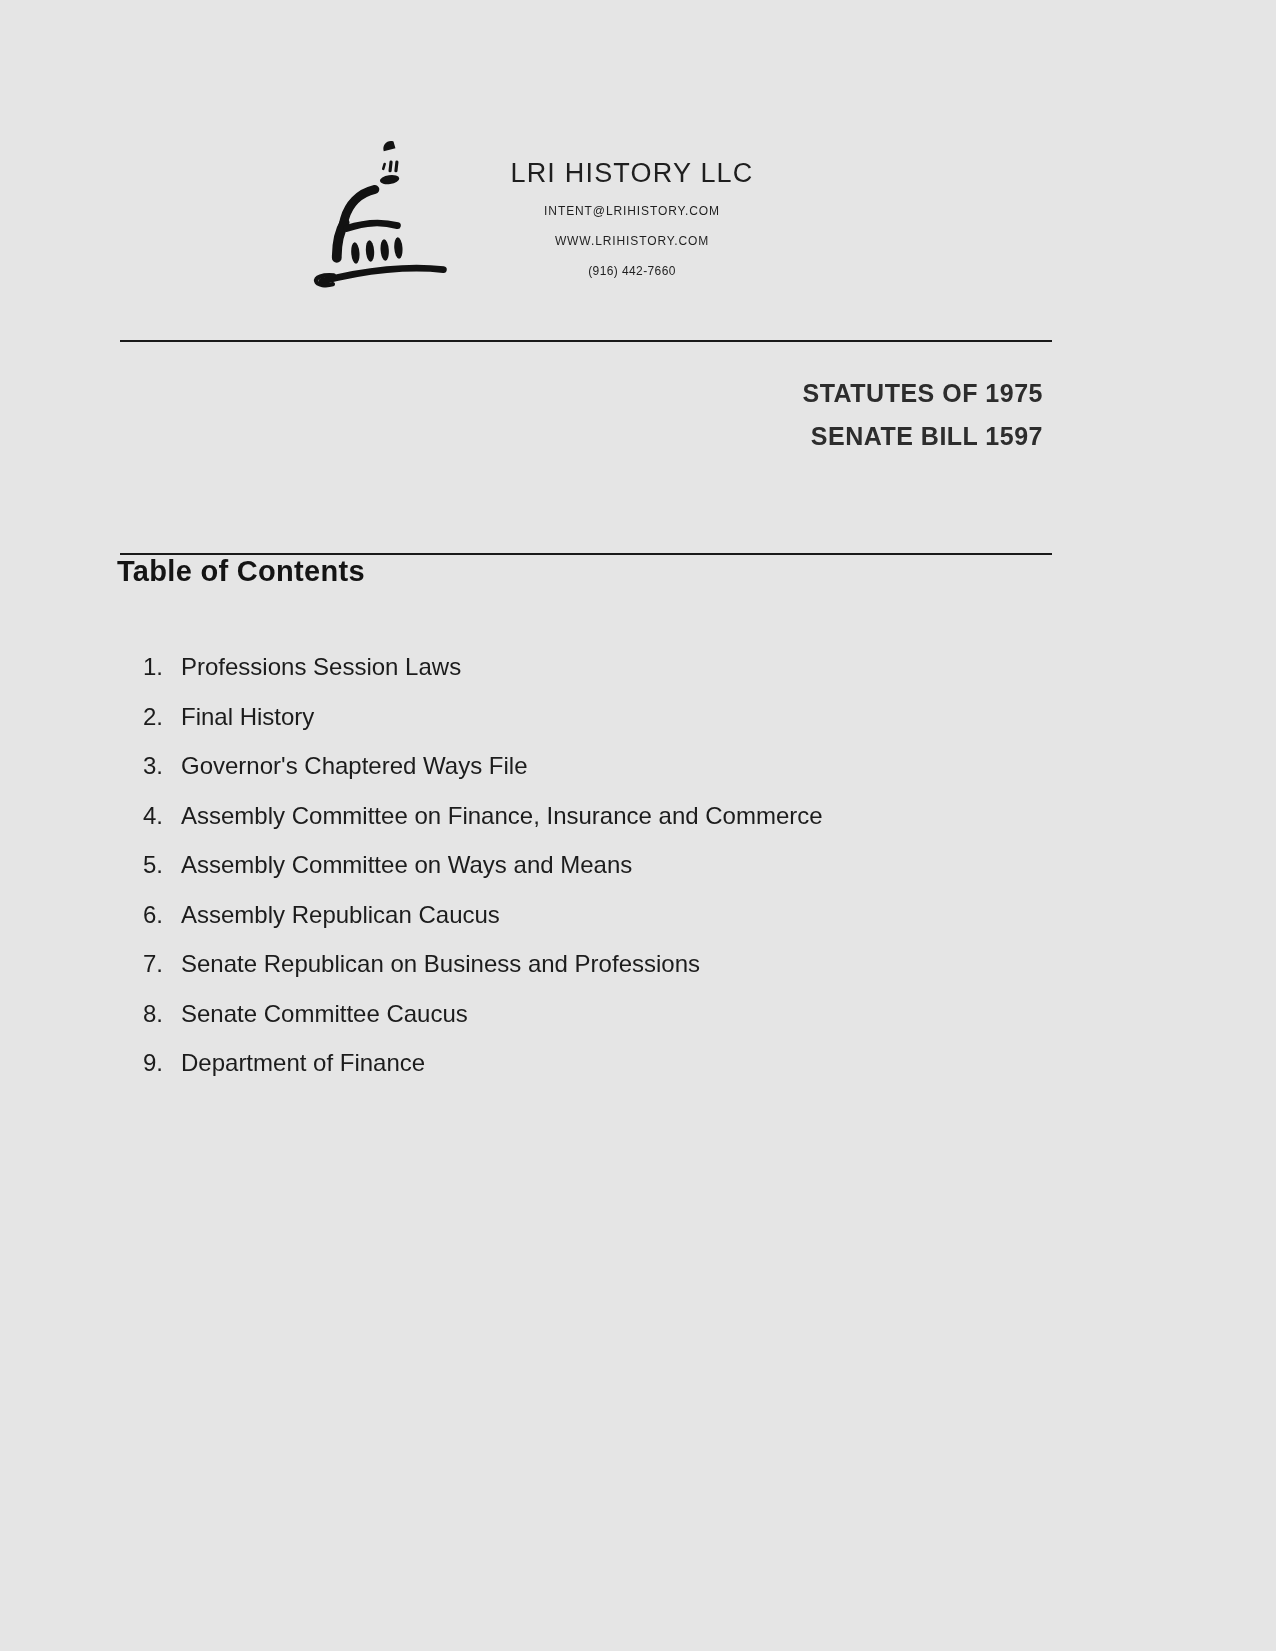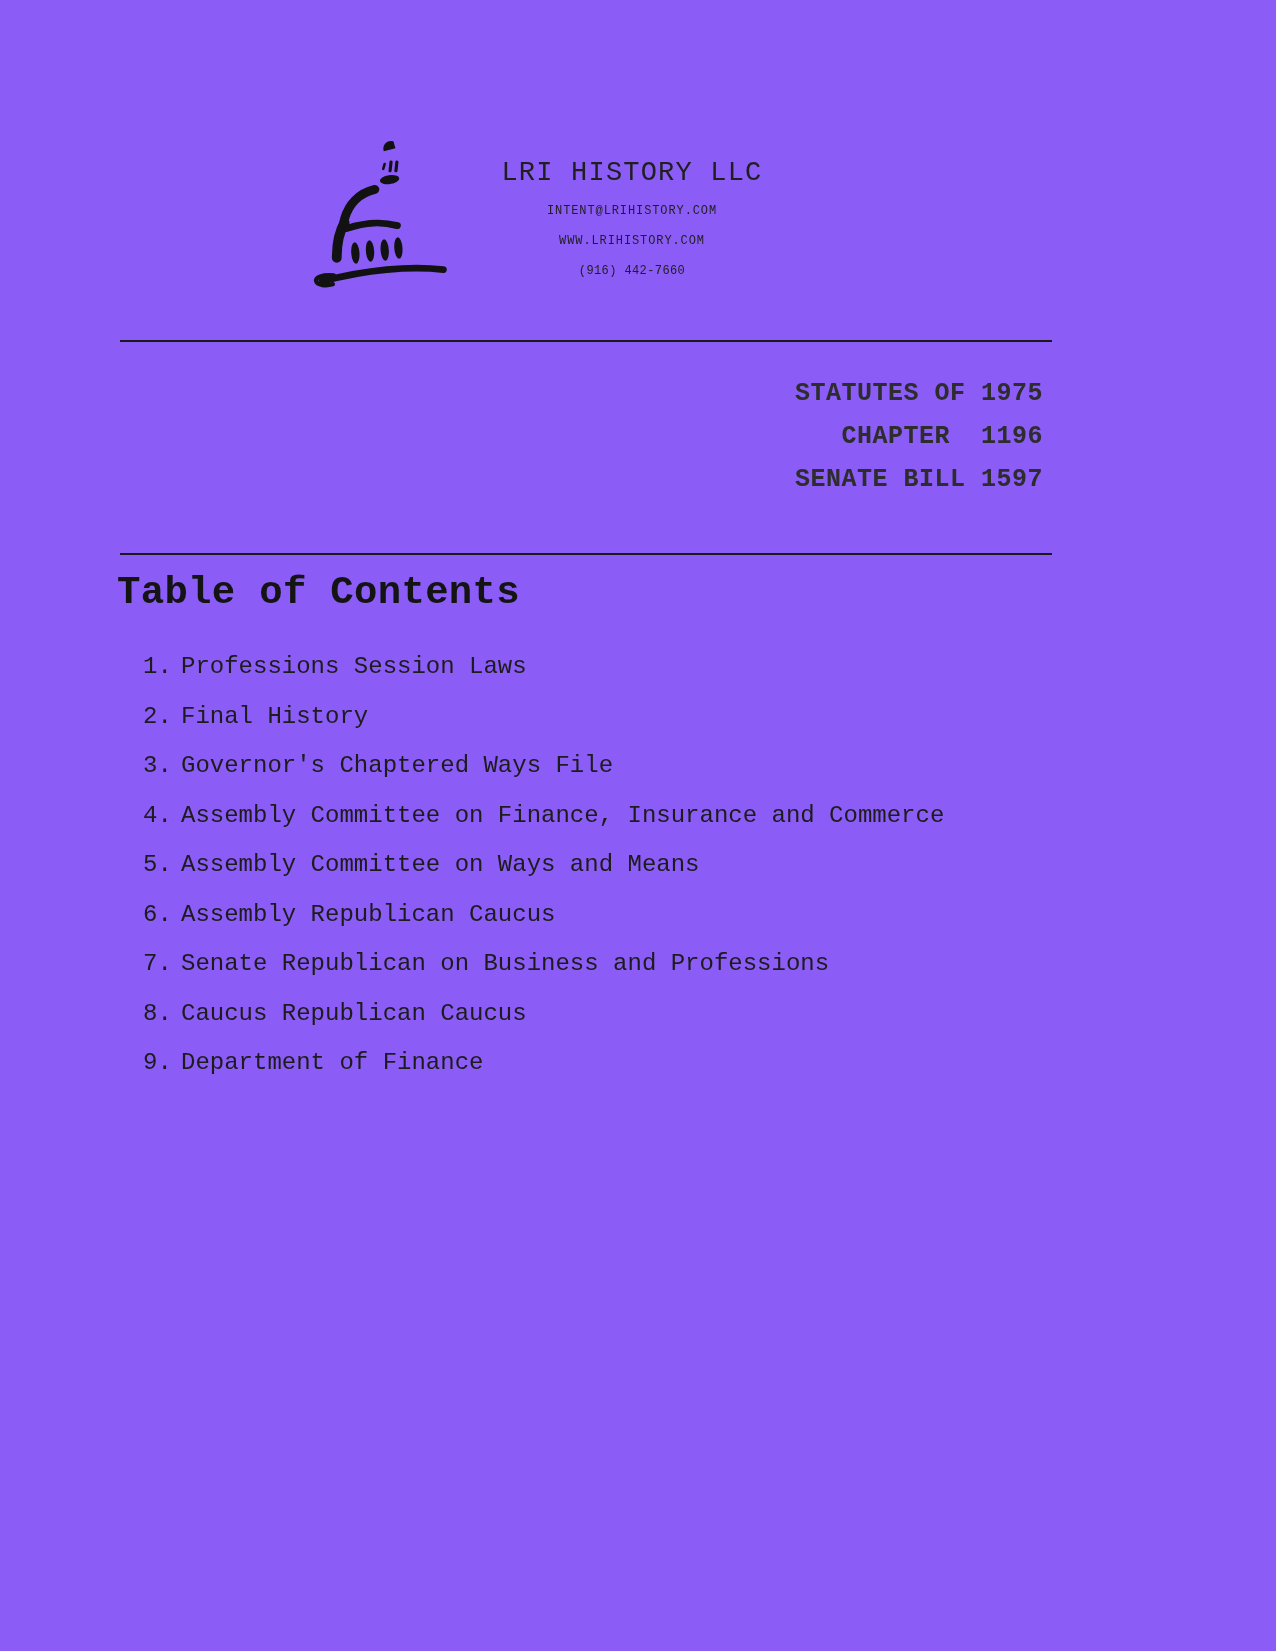--- a/index.html
+++ b/index.html
@@ -1,22 +1,22 @@
 <!DOCTYPE html>
 <html><head>
 <meta charset="utf-8">
 <style>
   html, body { margin: 0; padding: 0; background: #ffffff; }
   .page {
     position: relative;
     width: 1276px;
     height: 1651px;
-    background: #8b5cf6;
+    background: #e5e5e5;
     color: #1c1c1c;
-    font-family: Liberation Mono, monospace;
+    font-family: Liberation Sans, sans-serif;
     overflow: hidden;
   }
 
   
   .logo {
     position: absolute;
     left: 283px;
     top: 118px;
     width: 176px;
     height: 176px;
@@ -74,22 +74,22 @@
   }
   .statutes .sline {
     line-height: 43px;
     white-space: pre;
   }
 
   
   .toc-title {
     position: absolute;
     left: 117px;
-    top: 571px;
-    font-size: 39px;
+    top: 555px;
+    font-size: 29px;
     font-weight: bold;
     letter-spacing: 0.3px;
     color: #141414;
   }
   .toc-list {
     position: absolute;
     left: 143px;
     top: 655px;
     margin: 0;
     padding: 0;
@@ -143,21 +143,20 @@
     <div class="company">LRI HISTORY LLC</div>
     <div class="email">INTENT@LRIHISTORY.COM</div>
     <div class="web">WWW.LRIHISTORY.COM</div>
     <div class="phone">(916) 442-7660</div>
   </div>
 
   <div class="rule rule-top"></div>
 
   <div class="statutes">
     <div class="sline">STATUTES OF 1975</div>
-    <div class="sline">CHAPTER  1196</div>
     <div class="sline">SENATE BILL 1597</div>
   </div>
 
   <div class="rule rule-bottom"></div>
 
   <div class="toc-title">Table of Contents</div>
 
   <ol class="toc-list">
     <li class="toc-item">
       <span class="toc-num">1.</span>
@@ -182,21 +181,21 @@
     <li class="toc-item">
       <span class="toc-num">6.</span>
       <span class="toc-label">Assembly Republican Caucus</span>
     </li>
     <li class="toc-item">
       <span class="toc-num">7.</span>
       <span class="toc-label">Senate Republican on Business and Professions</span>
     </li>
     <li class="toc-item">
       <span class="toc-num">8.</span>
-      <span class="toc-label">Caucus Republican Caucus</span>
+      <span class="toc-label">Senate Committee Caucus</span>
     </li>
     <li class="toc-item">
       <span class="toc-num">9.</span>
       <span class="toc-label">Department of Finance</span>
     </li>
   </ol>
 
 </div>
 
 </body></html>

